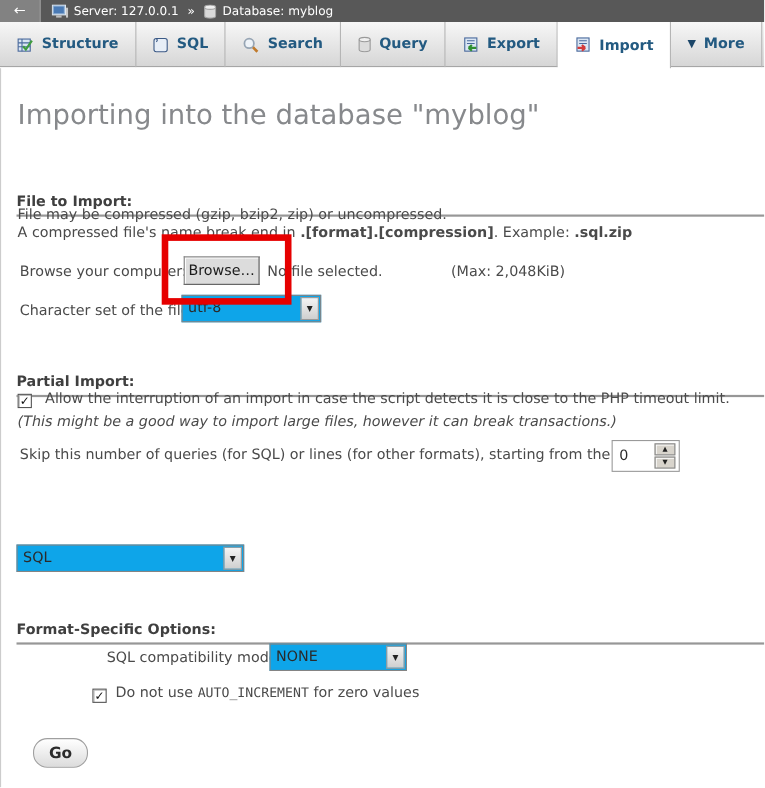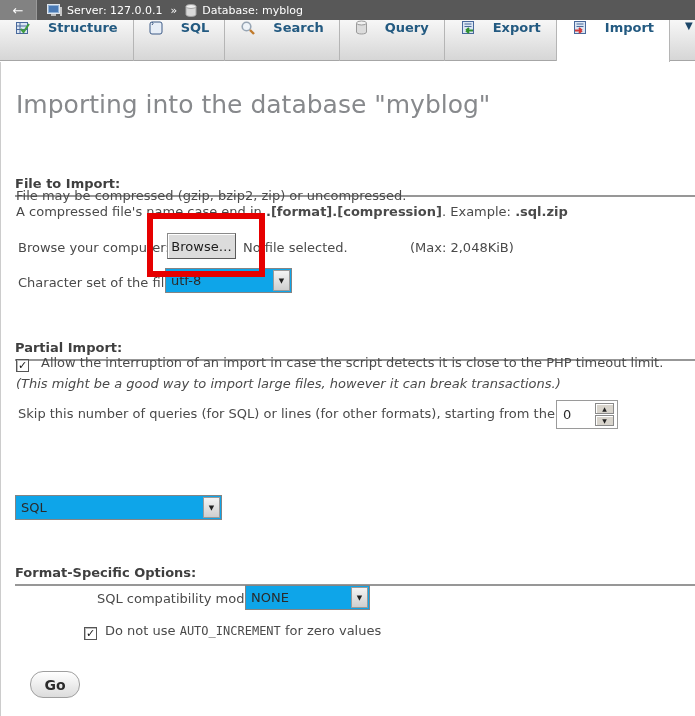--- a/index.html
+++ b/index.html
@@ -13,21 +13,21 @@
   .backbox { width:37px; height:20px; background:#828282; border-right:1px solid #9a9a9a;
              display:flex; align-items:center; justify-content:center; color:#fff; font-size:13px; cursor:pointer; }
   .crumb { display:flex; align-items:flex-end; gap:5px; margin-left:10px; }
   .crumb svg { display:block; }
   .crumb-sep { margin:0 3px; }
 
   
   .tabbar { position:absolute; left:0; top:20px; width:695px; height:41px;
             background:linear-gradient(#f7f7f7,#d6d6d6); border-bottom:1px solid #a6a6a6;
             display:flex; align-items:flex-start; }
-  .tab { height:41px; display:flex; align-items:flex-start; gap:17px; padding:0 15px;
+  .tab { height:41px; display:flex; align-items:center; gap:7px; padding:0 15px;
          border-right:1px solid #b5b5b5; color:#235a81; font-weight:bold; font-size:13px; cursor:pointer; }
   .tab svg { display:block; }
   .tab.active { height:42px; background:#fff; z-index:2; }
   .more-arrow { font-size:10px; color:#1c4668; }
 
   
   .leftframe { position:absolute; left:0; top:62px; width:1px; height:654px; background:#cccccc; }
   .pagetitle { position:absolute; left:16px; top:90px; font-size:25px; color:#87898c; font-weight:normal; }
 
   .secheading { position:absolute; left:15px; width:680px; font-size:13px; font-weight:bold; color:#3f3f3f;
@@ -196,21 +196,21 @@
     </div>
   </div>
 
   <div class="leftframe"></div>
 
   <h1 class="pagetitle">Importing into the database "myblog"</h1>
 
   <div class="secheading h-file">File to Import:</div>
   <div class="pline p1">File may be compressed (gzip, bzip2, zip) or uncompressed.</div>
   <div class="pline p2">
-    <span>A compressed file's name case end in </span><span class="b">.[format].[compression]</span><span>. Example: </span><span class="b">.sql.zip</span>
+    <span>A compressed file's name break end in </span><span class="b">.[format].[compression]</span><span>. Example: </span><span class="b">.sql.zip</span>
   </div>
 
   <div class="lbl browse-label">Browse your computer:</div>
   <div class="winbtn">Browse…</div>
   <div class="lbl nofile">No file selected.</div>
   <div class="lbl maxsize">(Max: 2,048KiB)</div>
 
   <div class="lbl charset-label">Character set of the file:</div>
   <div class="select sel-charset">
     <span class="val">utf-8</span>

